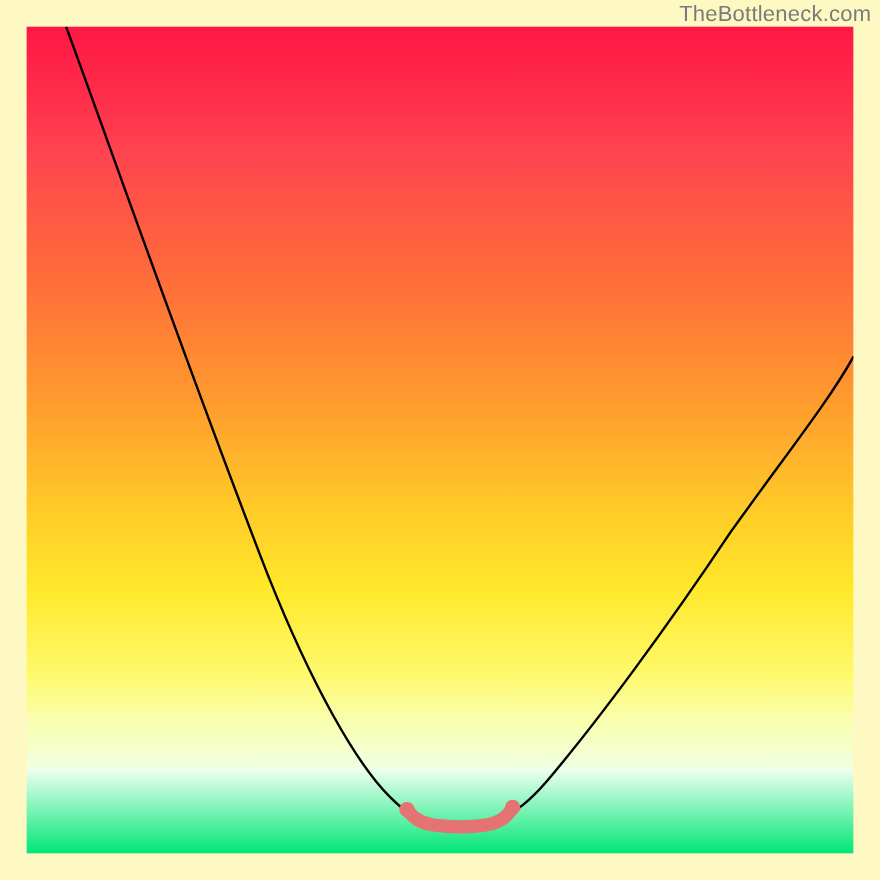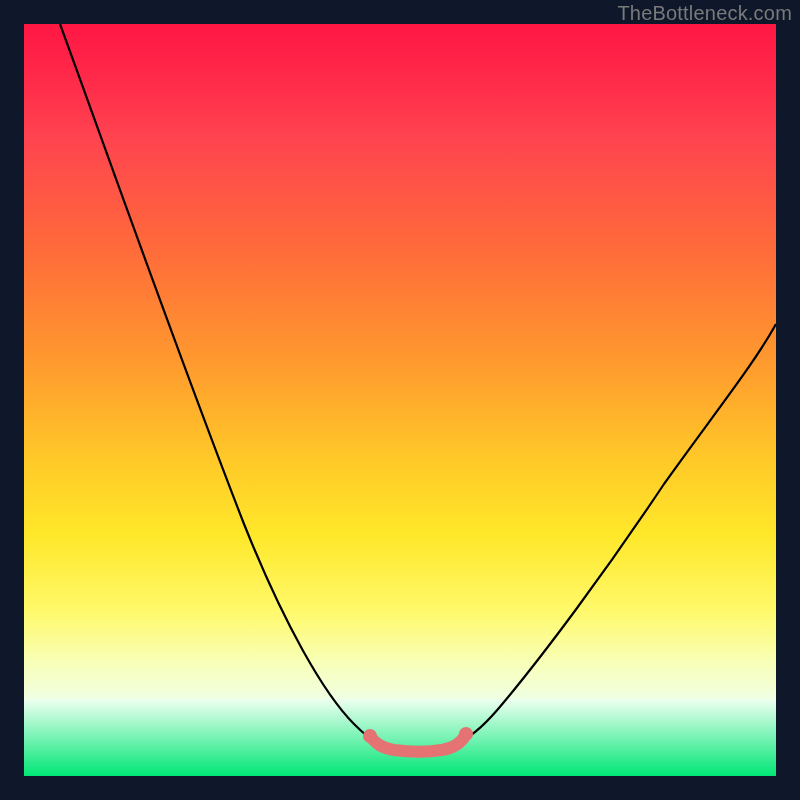--- a/index.html
+++ b/index.html
@@ -1,20 +1,20 @@
 <!DOCTYPE html>
 <html><head>
 <meta charset="utf-8">
 <style>
   * { margin: 0; padding: 0; box-sizing: border-box; }
   html, body { width: 800px; height: 800px; overflow: hidden; }
   .container {
     width: 800px;
     height: 800px;
-    background: #0f172a;
+    background: #fef9c3;
     position: relative;
   }
   .plot-area {
     position: absolute;
     left: 24px;
     top: 24px;
     width: 752px;
     height: 752px;
     overflow: hidden;
   }

